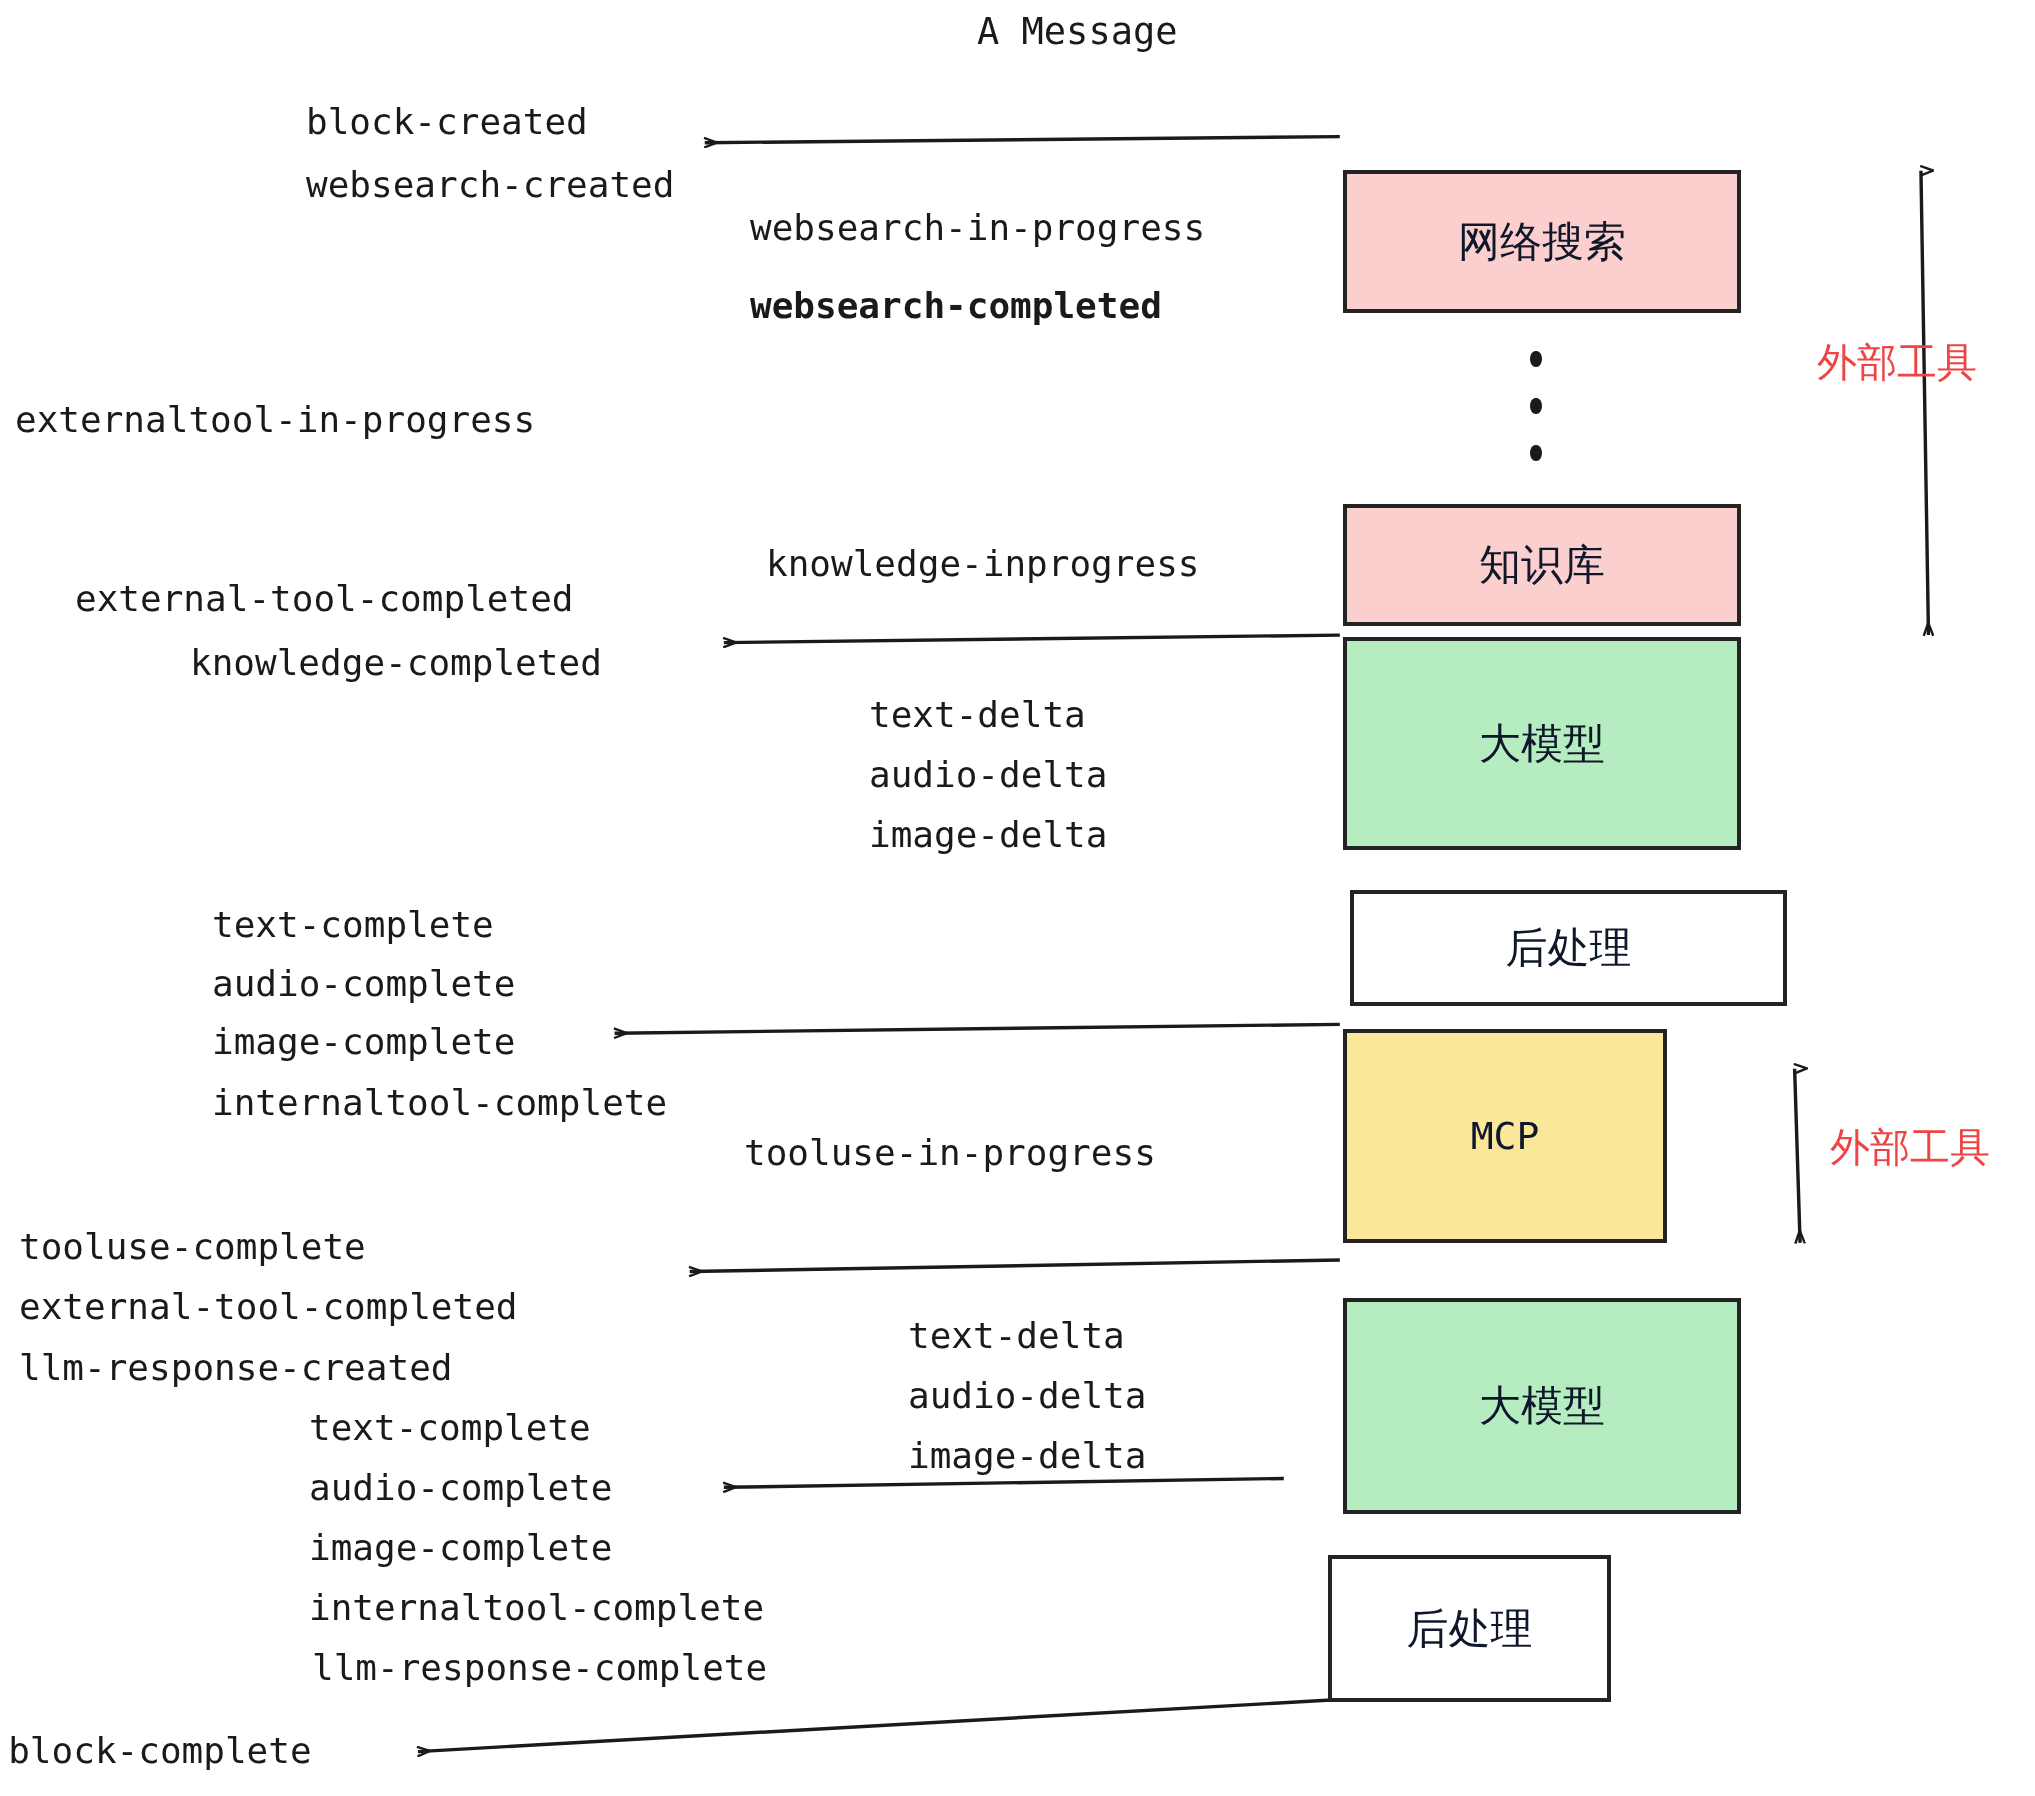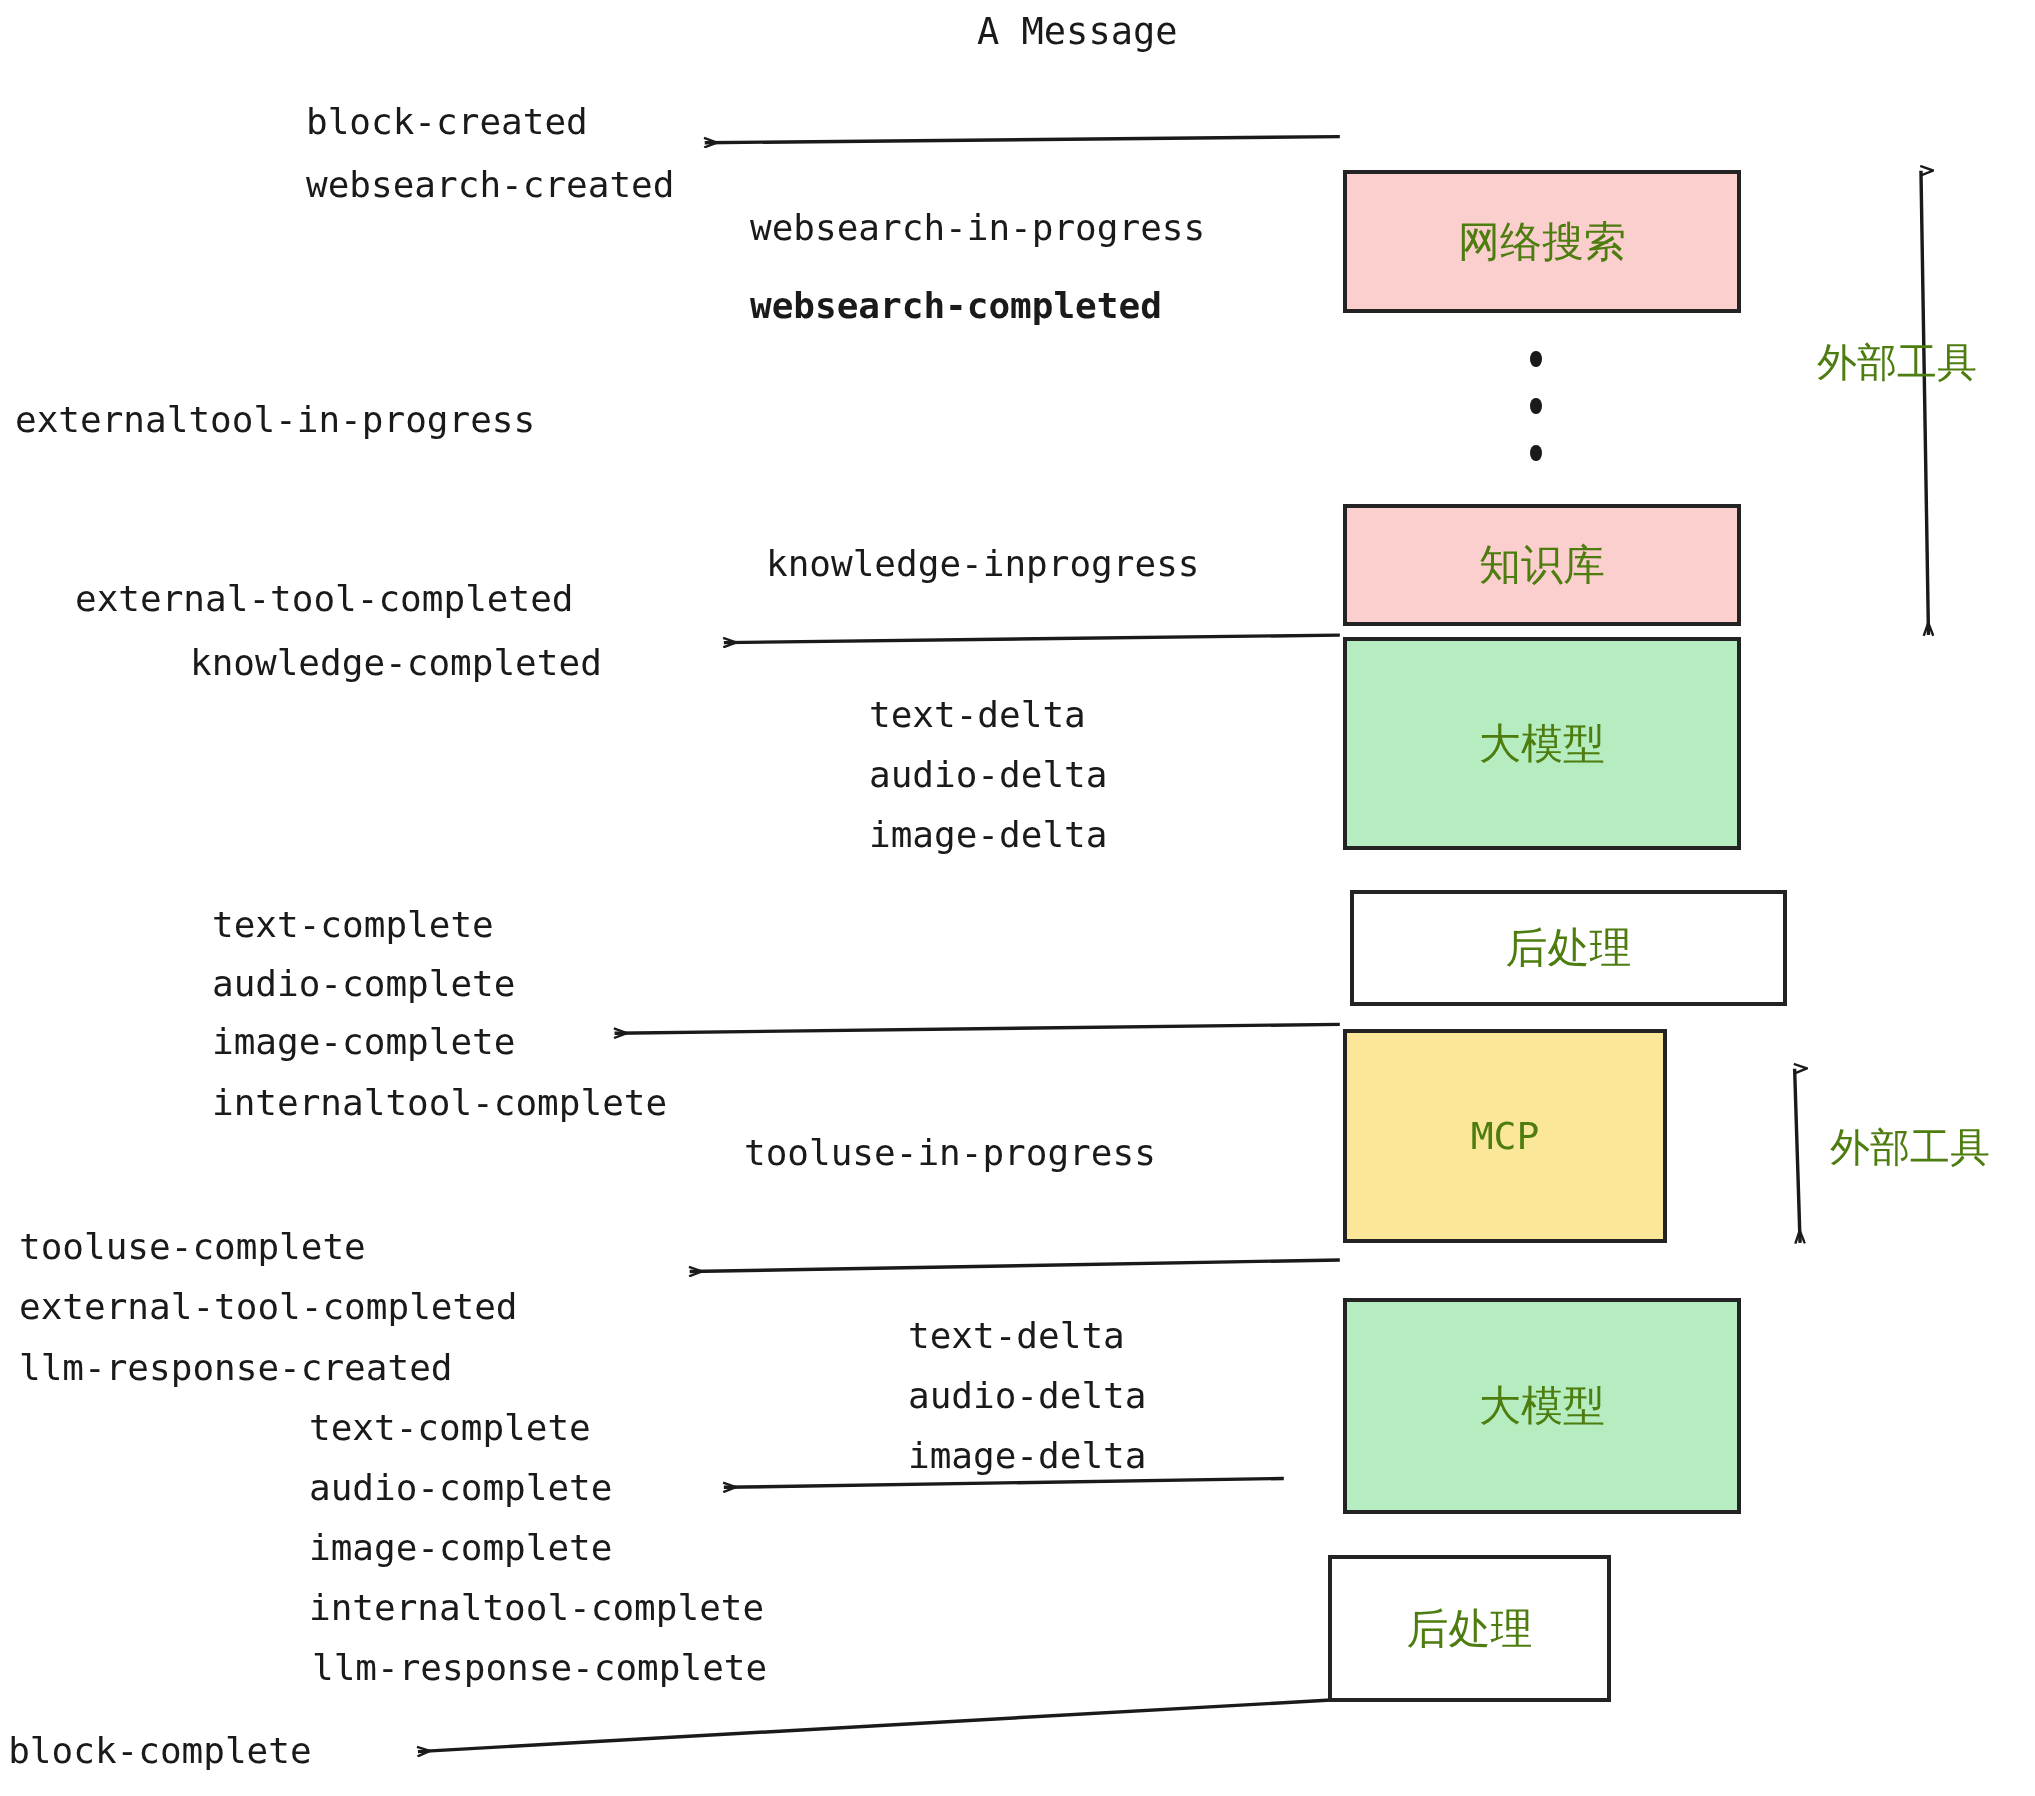--- a/index.html
+++ b/index.html
@@ -31,32 +31,32 @@
     position:absolute;
     border:4.1px solid #232323;
     box-sizing:border-box;
     display:flex;
     align-items:center;
     justify-content:center;
   }
   .box span{
     font-family:"DejaVu Sans","Liberation Sans",sans-serif;
     font-size:42px;
-    color:#4d7c0f;
+    color:#0f172a;
     white-space:nowrap;
   }
   .box.mcp span{
     font-family:"DejaVu Sans Mono","Liberation Mono",monospace;
     font-size:38px;
   }
   .cnlabel{
     position:absolute;
     font-family:"DejaVu Sans","Liberation Sans",sans-serif;
     font-size:40px;
-    color:#4d7c0f;
+    color:#ef4444;
     white-space:nowrap;
   }
   .dot{
     position:absolute;
     width:11.6px;
     height:16.4px;
     border-radius:50%;
     background:#1a1a1a;
   }
   svg.overlay{

